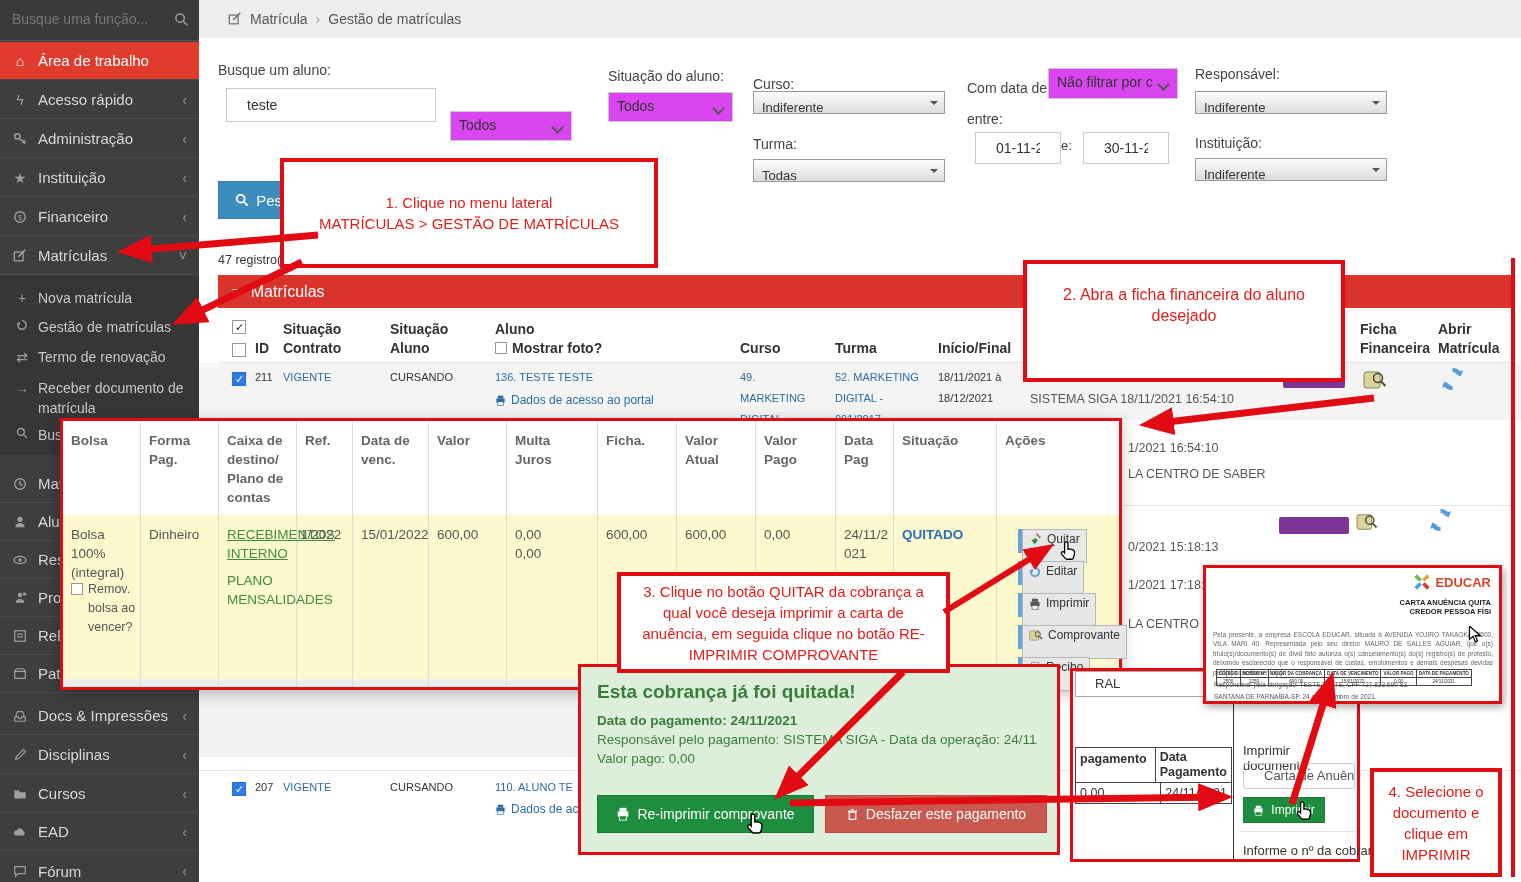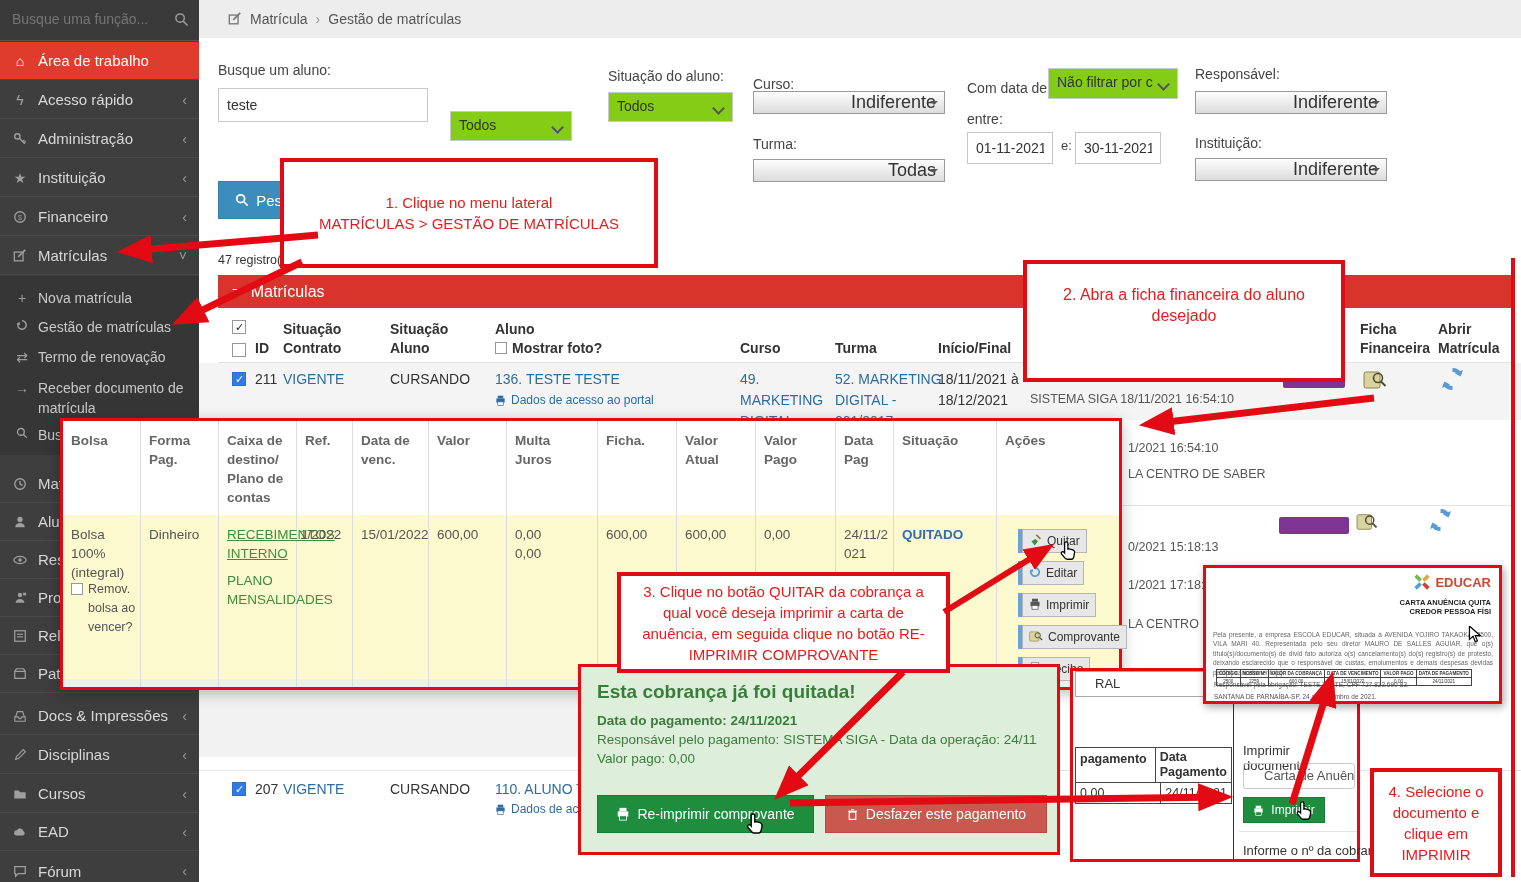--- a/index.html
+++ b/index.html
@@ -16,54 +16,54 @@
   .sb-item .chev{position:absolute;right:12px;color:#9a9a9a;font-size:14px;}
   .sb-item.active{background:#e03c2e;color:#fff;}
   .sb-icon{width:16px;display:inline-flex;justify-content:center;color:#9f9f9f;font-size:14px;flex:none;}
   .sb-item.active .sb-icon{color:#fff;}
   .sb-sub{left:0;width:199px;color:#c9c9c9;font-size:14px;display:flex;gap:8px;
     padding-left:14px;box-sizing:border-box;align-items:flex-start;cursor:pointer;}
   
   .crumbbar{left:199px;top:0;width:1322px;height:38px;background:#ededed;}
   .lbl{font-size:14px;color:#444;}
   .inp{position:absolute;box-sizing:border-box;border:1px solid #c9c9c9;background:#fff;
-    font-size:14px;color:#333;padding:5px 8px;font-family:inherit;}
-  .nsel{position:absolute;box-sizing:border-box;border:1px solid #c9c9c9;background:#84cc16;
+    font-size:14px;color:#333;padding:5px 20px;font-family:inherit;margin-left:8px;}
+  .nsel{position:absolute;box-sizing:border-box;border:1px solid #c9c9c9;background:#d946ef;
     font-size:14px;color:#333;padding:5px 8px;}
   .nsel::after{content:"";position:absolute;right:9px;top:11px;width:7px;height:7px;
     border-right:2px solid #555;border-bottom:2px solid #555;transform:rotate(45deg);}
   .wsel{position:absolute;box-sizing:border-box;border:1px solid #9a9a9a;
-    background:linear-gradient(#fdfdfd,#dcdcdc);font-size:18px;color:#333;padding:0 8px;text-align:right;}
+    background:linear-gradient(#fdfdfd,#dcdcdc);font-size:13px;color:#333;padding:8px 8px;}
   .wsel::after{content:"";position:absolute;right:6px;top:9px;border:4px solid transparent;border-top-color:#555;}
   .btn-blue{position:absolute;background:#3c8dbc;color:#fff;border:1px solid #367fa9;
     font-size:15px;display:flex;align-items:center;gap:7px;justify-content:center;cursor:pointer;}
   .red-panel{position:absolute;background:#d9342b;color:#fff;font-size:16px;
     display:flex;align-items:center;gap:10px;padding-left:14px;box-sizing:border-box;}
   .th{position:absolute;font-weight:bold;color:#333;font-size:14px;line-height:19px;}
-  .cell{position:absolute;font-size:14px;color:#333;}
+  .cell{position:absolute;font-size:11px;color:#333;}
   .blue{color:#2d6ca2;}
   .link-sm{position:absolute;font-size:12px;color:#2d6ca2;display:flex;gap:5px;align-items:center;cursor:pointer;}
   .meta{position:absolute;font-size:12.5px;color:#555;}
   .cb{position:absolute;width:14px;height:14px;box-sizing:border-box;border:1px solid #979797;background:#fff;cursor:pointer;}
   .cb.on{background:#2f7ae5;border-color:#2a6fd0;}
   .cb.on::after{content:"✓";color:#fff;font-size:11px;position:absolute;left:2px;top:0px;}
   .cb.dark::after{content:"✓";color:#222;font-size:11px;position:absolute;left:2px;top:0;}
   .badge-purple{position:absolute;background:#7d3494;border-radius:2px;cursor:pointer;}
   
   .finov{left:60px;top:418px;width:1062px;height:272px;background:#fff;border:3px solid #e30b13;
     box-sizing:border-box;z-index:10;box-shadow:0 4px 14px rgba(0,0,0,.25);}
   .fcol{position:absolute;top:0;height:266px;border-right:1px solid #ddd;box-sizing:border-box;}
   .fh{position:absolute;top:10px;left:8px;right:6px;font-size:13.5px;font-weight:bold;color:#666;line-height:19px;}
   .frow-bg{position:absolute;top:94px;left:0;width:1056px;height:164px;background:#fbf9cd;}
   .fstrip{position:absolute;top:258px;left:0;width:1056px;height:8px;background:#efefef;}
   .fv{position:absolute;font-size:13.5px;color:#555;line-height:19px;}
   .green-link{color:#3e8e41;text-decoration:underline;}
   .green-txt{color:#3e8e41;}
   .act-btn{position:absolute;height:24px;box-sizing:border-box;background:#e7e7e7;border:1px solid #b5b5b5;
-    font-size:12px;color:#333;display:flex;align-items:flex-start;gap:5px;padding:4px 6px;cursor:pointer;}
+    font-size:12px;color:#333;display:flex;align-items:flex-end;gap:5px;padding:16px 6px;cursor:pointer;}
   .act-strip{position:absolute;width:4px;height:24px;background:#6aa3d8;}
   
   .paid{left:578px;top:664px;width:482px;height:191px;background:#ddefdb;border:3px solid #e30b13;
     box-sizing:border-box;z-index:20;}
   .paid h3{margin:14px 0 0 16px;font-size:19px;color:#3a7d3a;}
   .paid .pl{margin:4px 0 0 16px;font-size:13.5px;color:#3a7d3a;width:440px;white-space:nowrap;overflow:hidden;}
   .btn-green{position:absolute;background:#1e8e3e;border:1px solid #187a33;color:#fff;font-size:14px;
     display:flex;align-items:center;gap:7px;justify-content:center;cursor:pointer;}
   .btn-red{position:absolute;background:#c9584e;border:1px solid #b94a40;color:#fff;font-size:14px;
     display:flex;align-items:center;gap:7px;justify-content:center;cursor:pointer;}

